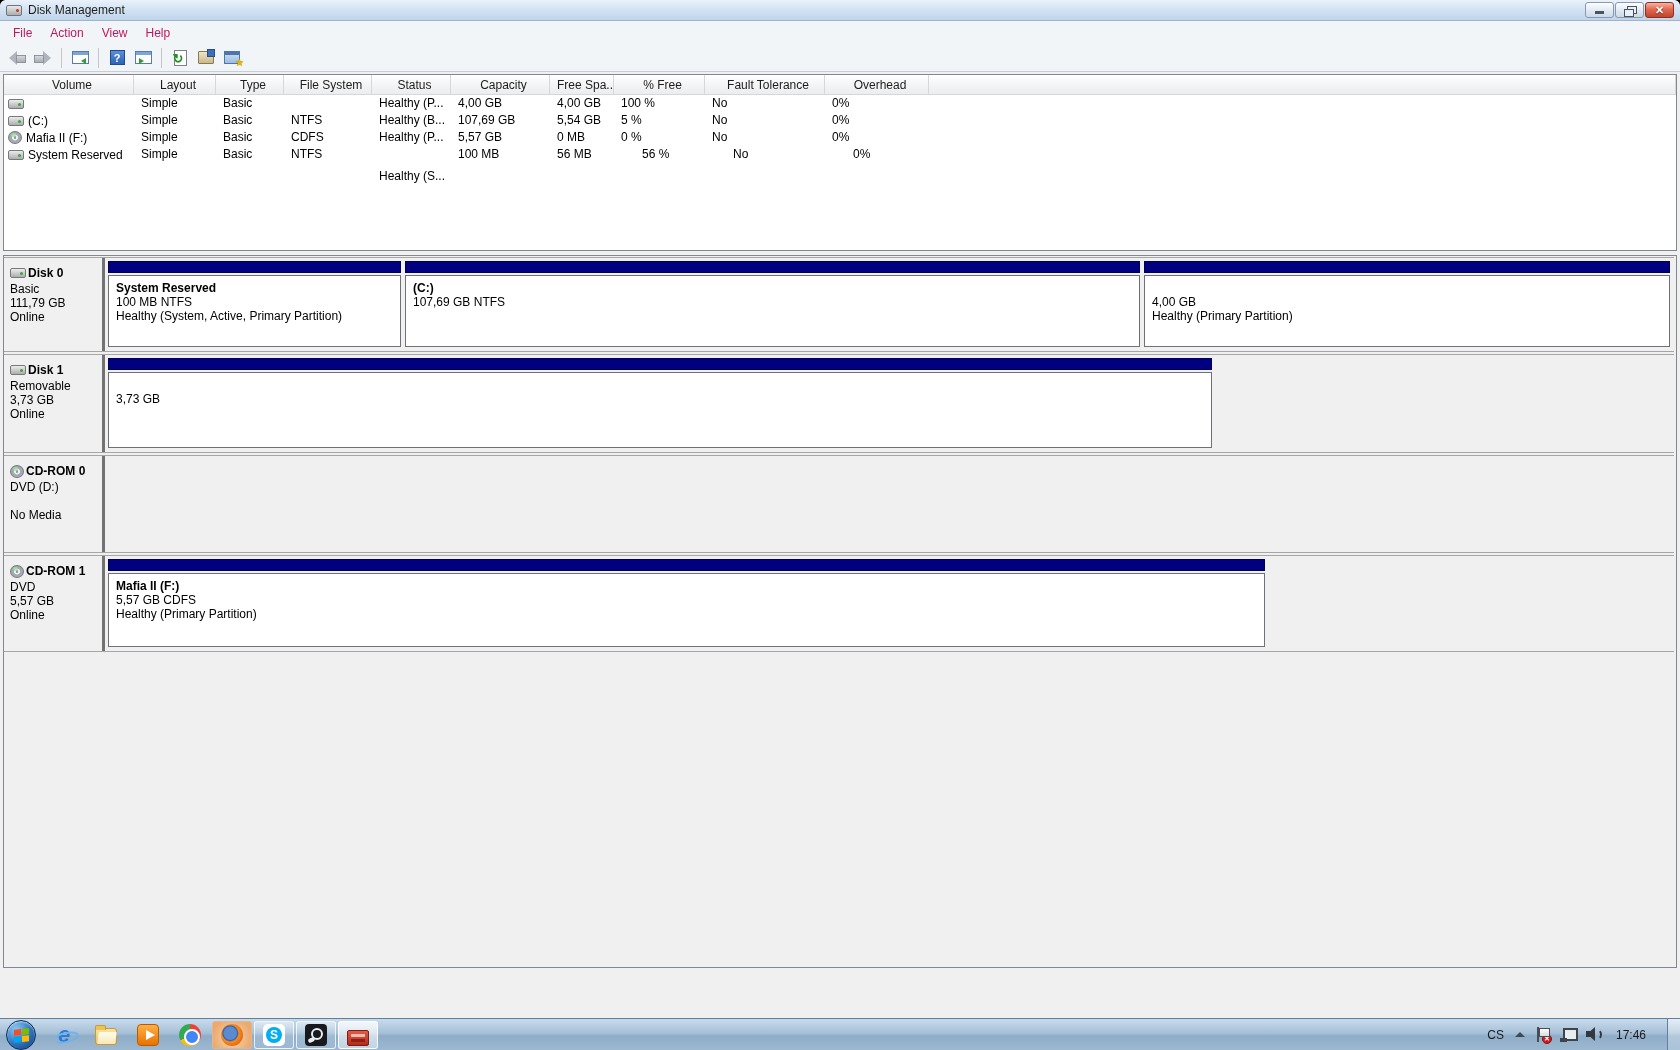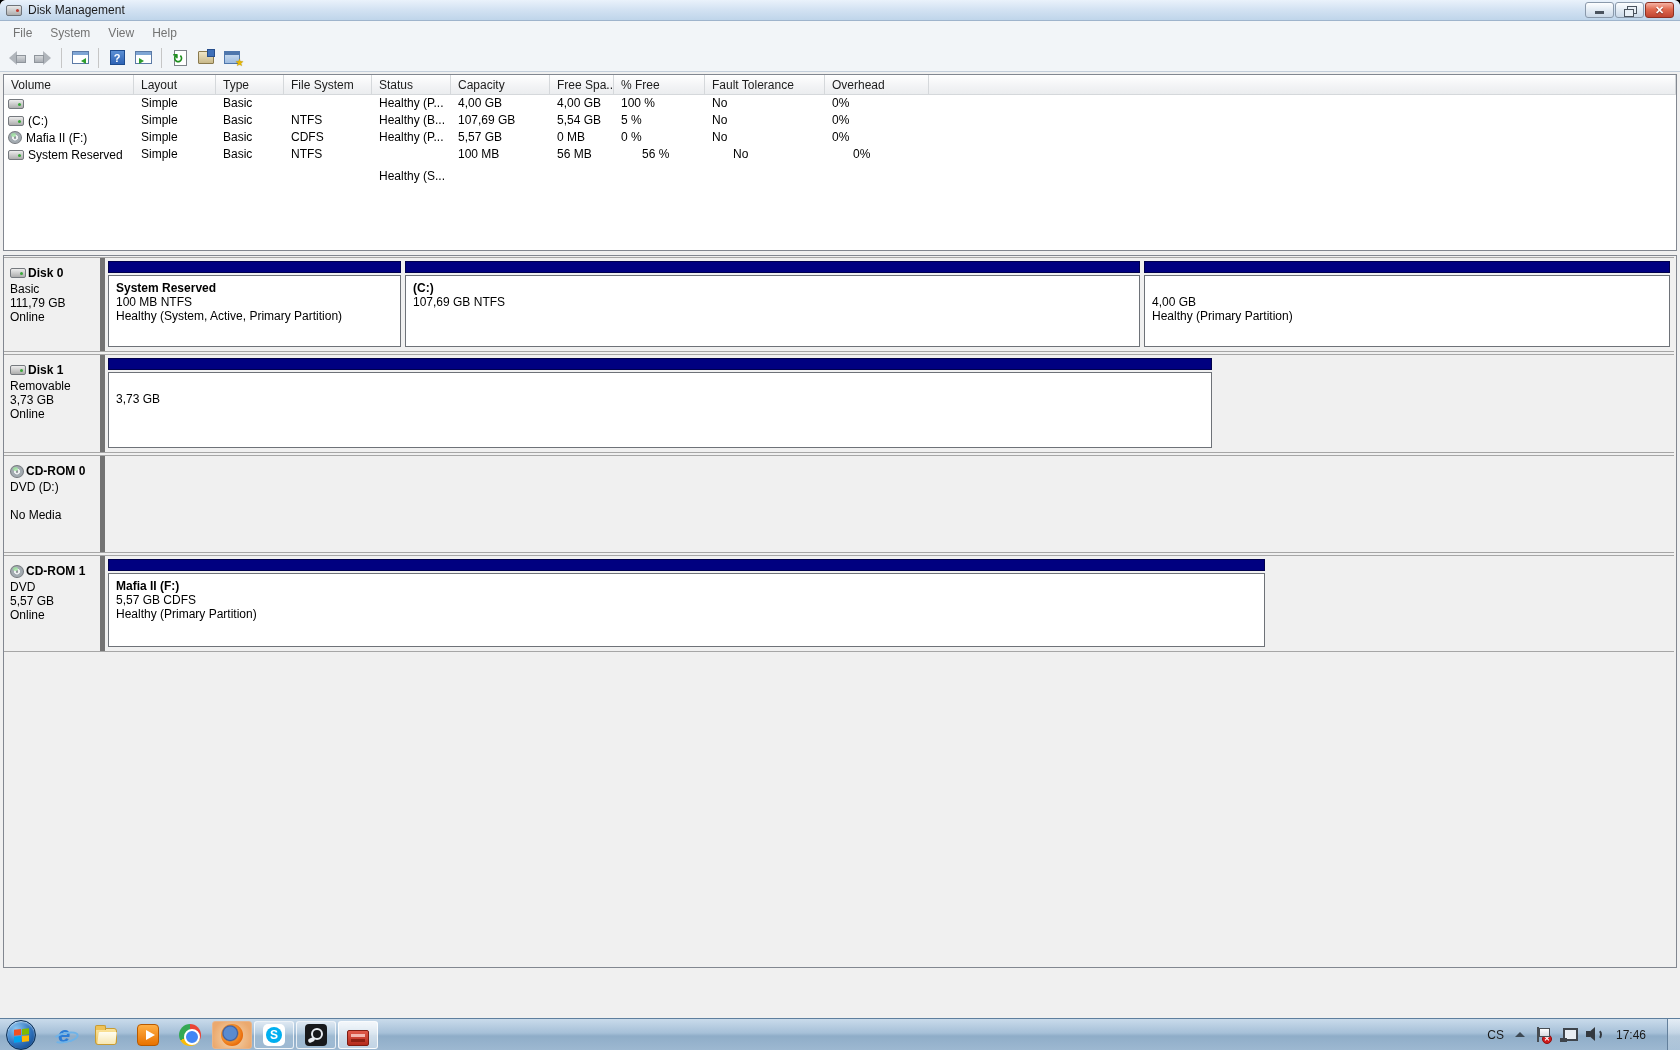--- a/index.html
+++ b/index.html
@@ -28,21 +28,21 @@
   .wbtn-restore::after { content:""; position:absolute; left:8px; top:6px; width:8px; height:6px;
     border:1px solid #4A535E; background:#E8EFF6; }
   .wbtn-close { background:linear-gradient(#F5B3A4,#E06A50 45%,#C04430); border-color:#8E2F20; }
   .wbtn-close::after { content:"✕"; position:absolute; left:0; right:0; top:0; bottom:0;
     color:#fff; font-size:11px; font-weight:bold; text-align:center; line-height:14px;
     text-shadow:0 1px 1px #7A2417; }
 
   
   .menubar { position:absolute; left:0; top:21px; right:0; height:23px; background:#F2F5F8;
     display:flex; align-items:center; padding-left:4px; }
-  .menu-item { padding:3px 9px; cursor:default; color:#737373; }
+  .menu-item { padding:3px 9px; cursor:default; color:#be185d; }
 
   
   .toolbar { position:absolute; left:0; top:44px; right:0; height:28px; background:#F2F5F8;
     border-bottom:1px solid #C3CEDA; display:flex; align-items:center; padding-left:5px; gap:2px; }
   .tsep { width:1px; height:20px; background:#C6C6C6; margin:0 4px; }
   .tbtn { width:24px; height:22px; display:flex; align-items:center; justify-content:center;
     border:1px solid transparent; border-radius:2px; position:relative; cursor:pointer; }
 
   .g-arrow { width:16px; height:10px; position:relative; }
   .g-arrow::before { content:""; position:absolute; top:-2px; width:0; height:0;
@@ -76,21 +76,21 @@
   .g-helpstar { width:16px; height:13px; background:linear-gradient(#CFE0F2,#9EBCE0); border:1px solid #4E76AC;
     position:relative; }
   .g-helpstar::before { content:""; position:absolute; left:0; top:0; right:0; height:3px; background:#4E76AC; }
   .g-helpstar::after { content:"★"; position:absolute; right:-5px; bottom:-5px; color:#E8B800;
     font-size:10px; text-shadow:0 0 1px #8A6D00; }
 
   
   .volume-pane { position:absolute; left:3px; top:74px; width:1674px; height:177px;
     background:#fff; border:1px solid #828790; }
   .vt-header { display:flex; height:20px;
-    background:linear-gradient(#FFFFFF,#F2F3F5 60%,#EBEDEF); border-bottom:1px solid #D5D8DB; }
+    background:linear-gradient(#FFFFFF,#F2F3F5 60%,#EBEDEF); border-bottom:1px solid #D5D8DB;text-align:center; }
   .vt-hcell { padding:3px 0 0 7px; border-right:1px solid #D5D8DB; color:#1C1C1C; overflow:hidden; white-space:nowrap; }
   .vt-row { display:flex; height:17px; align-items:center; cursor:default; }
   .vt-cell { padding-left:7px; overflow:hidden; white-space:nowrap; height:17px; line-height:16px; }
   .vt-cell.first { display:flex; align-items:center; padding-left:4px; gap:4px; }
 
   .vicon-disk { width:16px; height:10px; background:linear-gradient(#ECECEC,#ADADAD);
     border:1px solid #75797E; border-radius:2px; position:relative; flex:0 0 auto; }
   .vicon-disk::after { content:""; position:absolute; right:2px; top:3px; width:3px; height:3px;
     background:#39A839; border-radius:50%; }
   .vicon-cd { width:14px; height:13px; border-radius:50%;
@@ -98,21 +98,21 @@
     border:1px solid #75797E; position:relative; flex:0 0 auto; }
   .vicon-cd::after { content:""; position:absolute; left:2px; top:1px; width:5px; height:4px;
     background:rgba(160,230,160,0.8); border-radius:50%; }
 
   
   .graph-pane { position:absolute; left:3px; top:255px; width:1674px; height:713px;
     background:#F0F0F0; border:1px solid #828790; }
   .disk-row { position:absolute; left:0; width:1670px; background:#F0F0F0;
     border-top:1px solid #A6A6A6; border-bottom:1px solid #A6A6A6; }
   .disk-label { position:absolute; left:0; top:0; bottom:0; width:101px;
-    border-right:5px solid #737373; padding:8px 3px 0 6px; cursor:default; }
+    border-right:3px solid #737373; padding:8px 3px 0 6px; cursor:default; }
   .disk-name { display:flex; align-items:center; gap:2px; font-weight:bold; margin-bottom:2px; white-space:nowrap; }
   .disk-line { line-height:14px; height:14px; white-space:nowrap; }
   .part-area { position:absolute; left:102px; top:0; right:0; bottom:0; }
   .partition { position:absolute; top:3px; bottom:4px; cursor:default; }
   .part-bar { height:12px; border:1px solid #00004C; background:#000080; }
   .part-body { position:absolute; top:14px; left:0; right:0; bottom:0;
     background:#fff; border:1px solid #6E7278; padding:5px 7px; overflow:hidden; }
   .part-line { line-height:14px; height:14px; white-space:nowrap; }
   .part-title { font-weight:bold; }
 
@@ -214,21 +214,21 @@
     <div class="title-text">Disk Management</div>
     <div class="win-controls">
       <div class="wbtn wbtn-min"></div>
       <div class="wbtn wbtn-restore"></div>
       <div class="wbtn wbtn-close"></div>
     </div>
   </div>
 
   <div class="menubar" id="menubar">
       <div class="menu-item">File</div>
-      <div class="menu-item">System</div>
+      <div class="menu-item">Action</div>
       <div class="menu-item">View</div>
       <div class="menu-item">Help</div>
     </div>
 
   <div class="toolbar" id="toolbar">
       <div class="tbtn">
         <div class="g-arrow g-back"></div>
       </div>
       <div class="tbtn">
         <div class="g-arrow g-fwd"></div>

